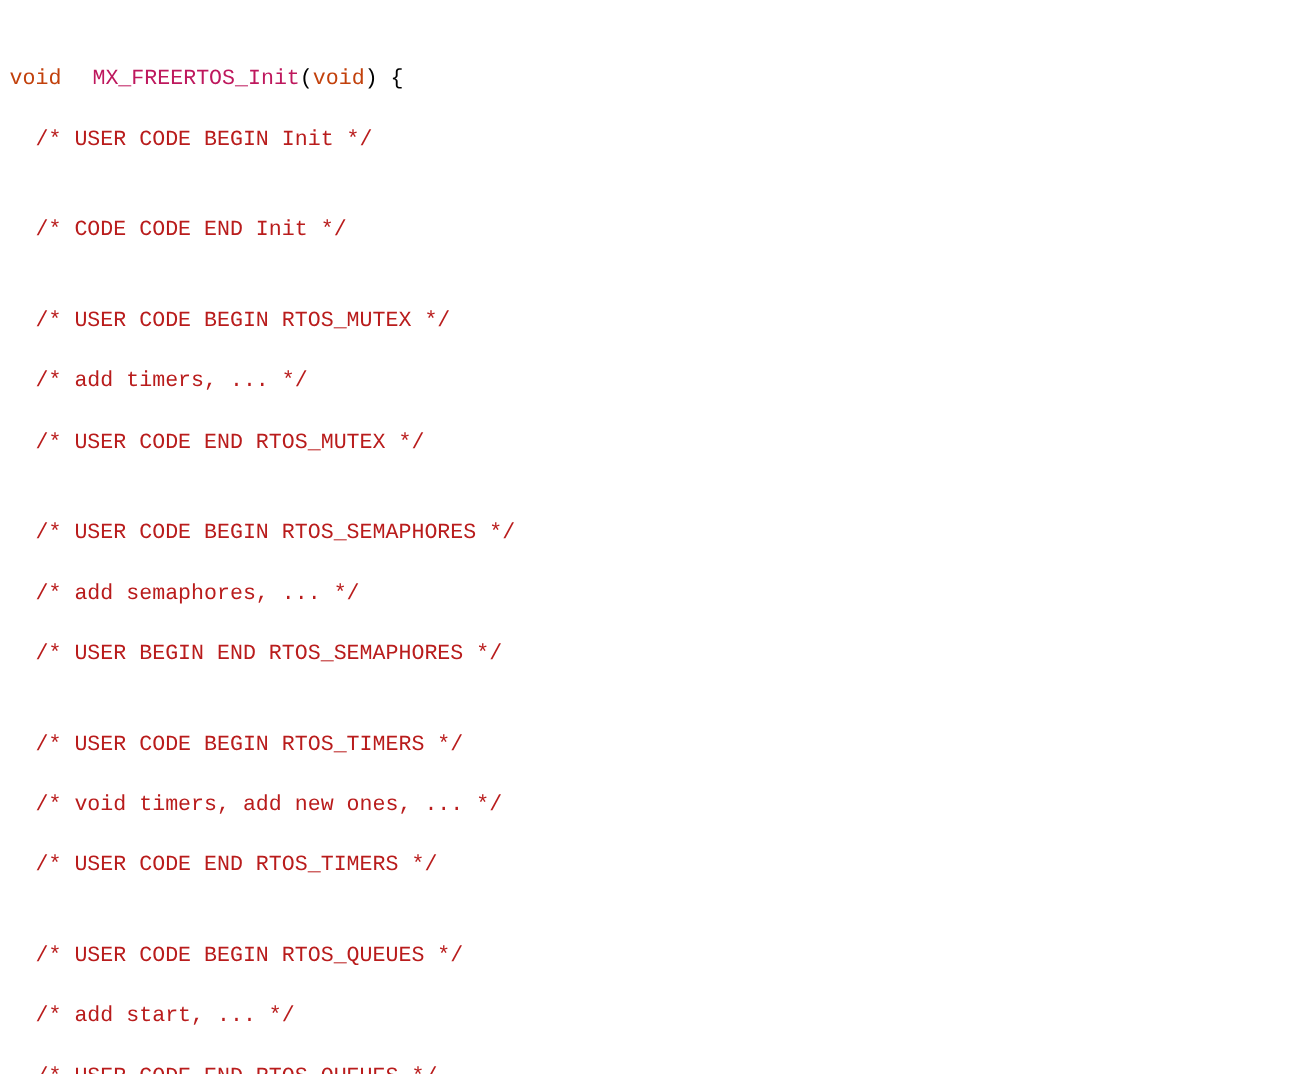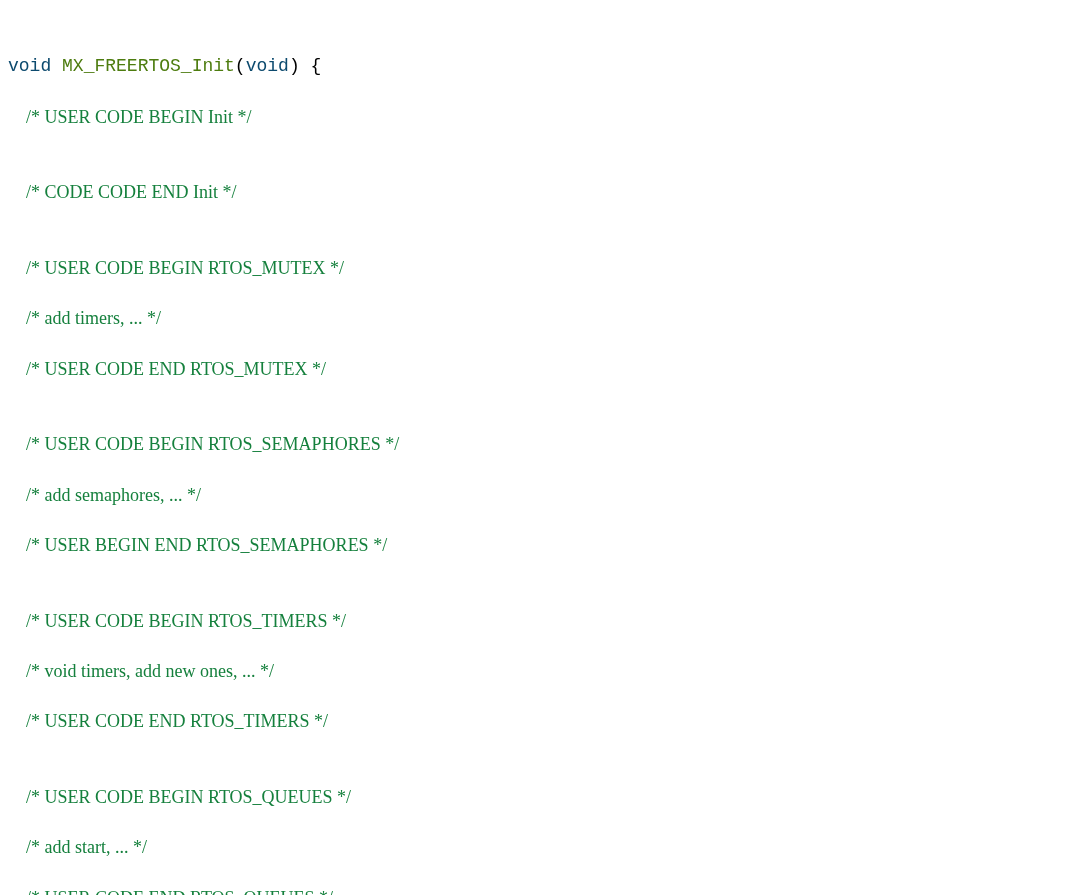--- a/index.html
+++ b/index.html
@@ -5,23 +5,23 @@
     body {
       margin: 0;
       padding: 4px 8px;
       background: #ffffff;
       font-family: "Courier New", Consolas, monospace;
       font-size: 18px;
       line-height: 1.4;
       white-space: pre;
       color: #000000;
     }
-    .kw { color: #0c4a6e; }
-    .fn { color: #4d7c0f; }
-    .cm { color: #15803d; font-family: Liberation Serif, serif; }
+    .kw { color: #c2410c; }
+    .fn { color: #be185d; margin-left: 15px; }
+    .cm { color: #b91c1c; }
     .code-line { display: block; }
     .indent { padding-left: 2ch; }
   </style>
 </head>
 <body>
 
 <span class="code-line"><span class="kw">void</span> <span class="fn">MX_FREERTOS_Init</span><span>(</span><span class="kw">void</span><span>) {</span></span>
 <span class="code-line indent cm">/* USER CODE BEGIN Init */</span>
 <span class="code-line indent"></span>
 <span class="code-line indent cm">/* CODE CODE END Init */</span>

